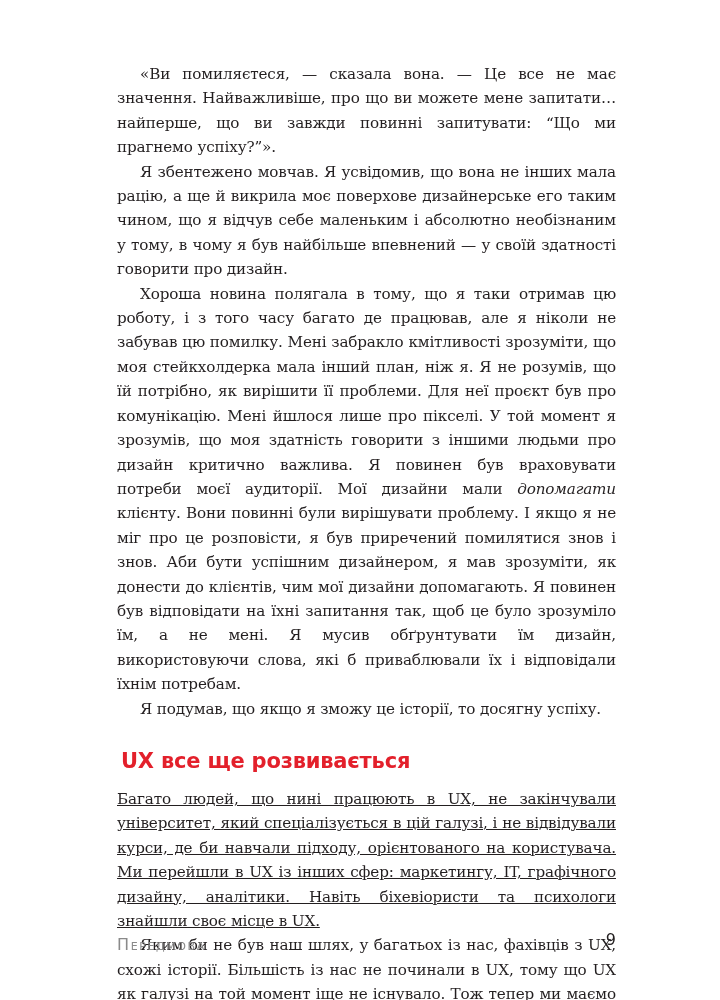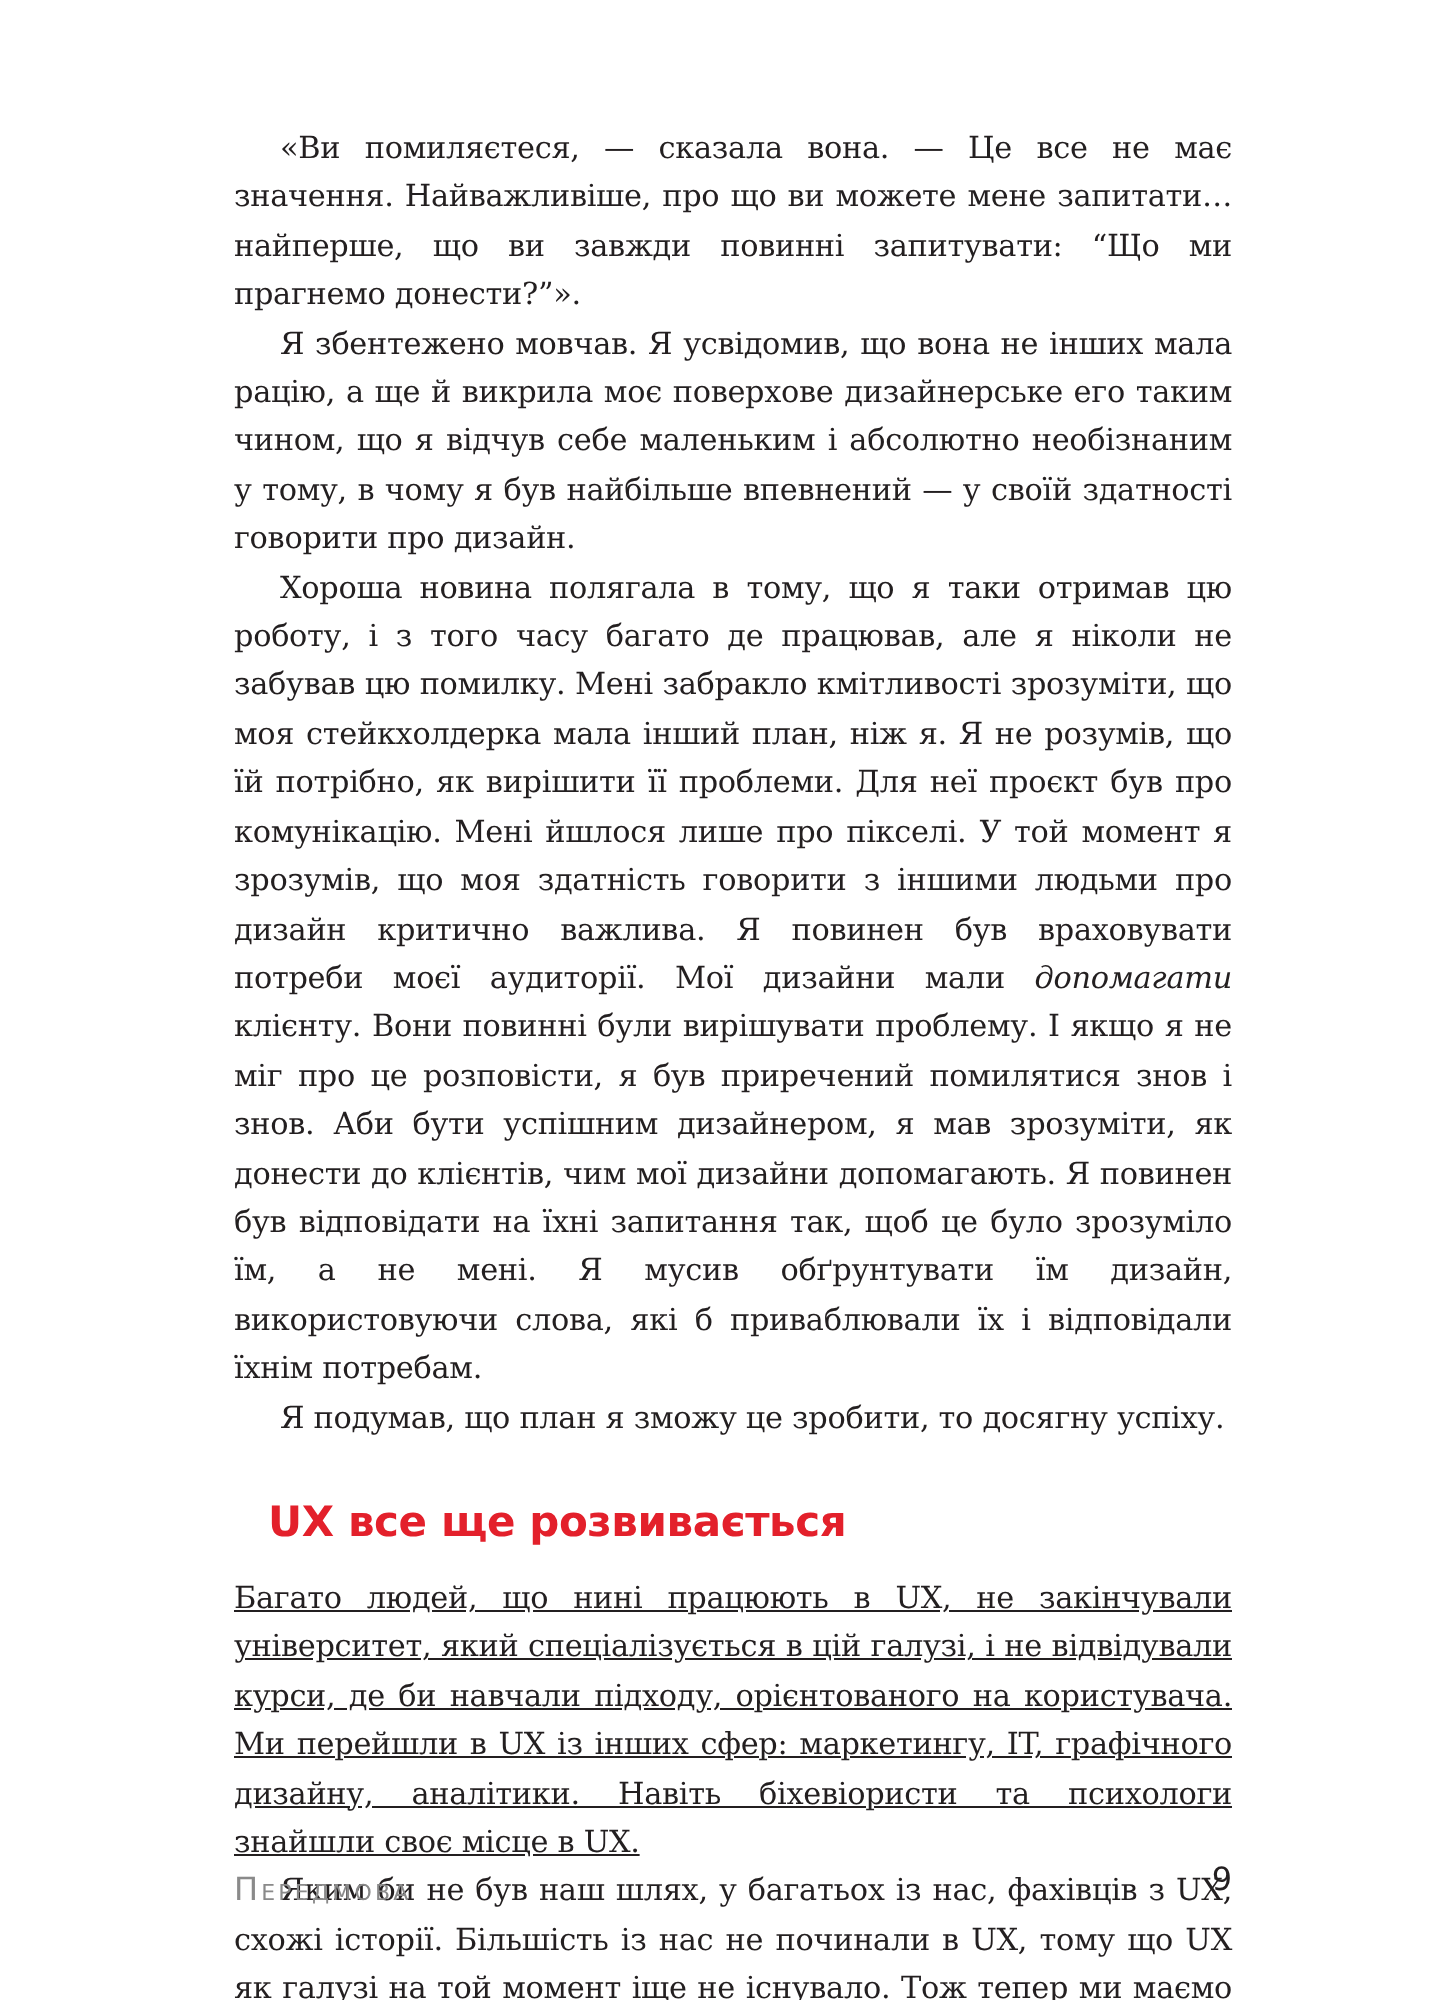--- a/index.html
+++ b/index.html
@@ -30,21 +30,21 @@
       letter-spacing: -0.15px;
       hyphens: manual;
     }
     .para.noindent {
       text-indent: 0;
       text-decoration: underline;
     }
     .para em {
     }
     .heading {
-      margin: 27px 0 13px 17px;
+      margin: 27px 0 13px 4px;
       font-family: "DejaVu Sans", "Liberation Sans", sans-serif;
       font-weight: bold;
       font-size: 21px;
       line-height: 26px;
       color: #e3202b;
       letter-spacing: -0.2px;
     }
     .footer-section {
       position: absolute;
       left: 117px;
@@ -62,24 +62,24 @@
       font-family: "DejaVu Sans", "Liberation Sans", sans-serif;
       font-size: 16px;
       color: #231f20;
     }
   </style>
 </head>
 <body>
 
 <div class="page">
   <div>
-    <p class="para"><span>«Ви помиляєтеся, — сказала вона. — Це все не має значення. Найважливіше, про що ви можете мене запитати… найперше, що ви завжди повинні запитувати: “Що ми прагнемо донести?”».</span></p>
+    <p class="para"><span>«Ви помиляєтеся, — сказала вона. — Це все не має значення. Найважливіше, про що ви можете мене запитати… найперше, що ви завжди повинні запитувати: “Що ми прагнемо успіху?”».</span></p>
     <p class="para"><span>Я збентежено мовчав. Я усвідомив, що вона не інших мала рацію, а ще й викрила моє поверхове дизайнерське его таким чином, що я відчув себе маленьким і абсолютно необізнаним у тому, в чому я був найбільше впевнений — у своїй здатності говорити про дизайн.</span></p>
     <p class="para"><span>Хороша новина полягала в тому, що я таки отримав цю роботу, і з того часу багато де працював, але я ніколи не забував цю помилку. Мені забракло кмітливості зрозуміти, що моя стейкхолдерка мала інший план, ніж я. Я не розумів, що їй потрібно, як вирішити її проблеми. Для неї проєкт був про комунікацію. Мені йшлося лише про пікселі. У той момент я зрозумів, що моя здатність говорити з іншими людьми про дизайн критично важлива. Я повинен був враховувати потреби моєї аудиторії. Мої дизайни мали </span><em>допомагати</em><span> клієнту. Вони повинні були вирішувати проблему. І якщо я не міг про це розповісти, я був приречений помилятися знов і знов. Аби бути успішним дизайнером, я мав зрозуміти, як донести до клієнтів, чим мої дизайни допомагають. Я повинен був відповідати на їхні запитання так, щоб це було зрозуміло їм, а не мені. Я мусив обґрунтувати їм дизайн, використовуючи слова, які б приваблювали їх і відповідали їхнім потребам.</span></p>
-    <p class="para"><span>Я подумав, що план я зможу це зробити, то досягну успіху.</span></p>
+    <p class="para"><span>Я подумав, що якщо я зможу це історії, то досягну успіху.</span></p>
   </div>
 
   <h2 class="heading">UX все ще розвивається</h2>
 
   <div>
     <p class="para noindent"><span>Багато людей, що нині працюють в UX, не закінчували університет, який спеціалізується в цій галузі, і не відвідували курси, де би навчали підходу, орієнтованого на користувача. Ми перейшли в UX із інших сфер: маркетингу, IT, графічного дизайну, аналітики. Навіть біхевіористи та психологи знайшли своє місце в UX.</span></p>
     <p class="para"><span>Яким би не був наш шлях, у багатьох із нас, фахівців з UX, схожі історії. Більшість із нас не починали в UX, тому що UX як галузі на той момент іще не існувало. Тож тепер ми маємо індустрію дизайну, повну людей із досвідом, що не відповідає їхнім теперішнім посадам.</span></p>
 
   </div>
 </div>

